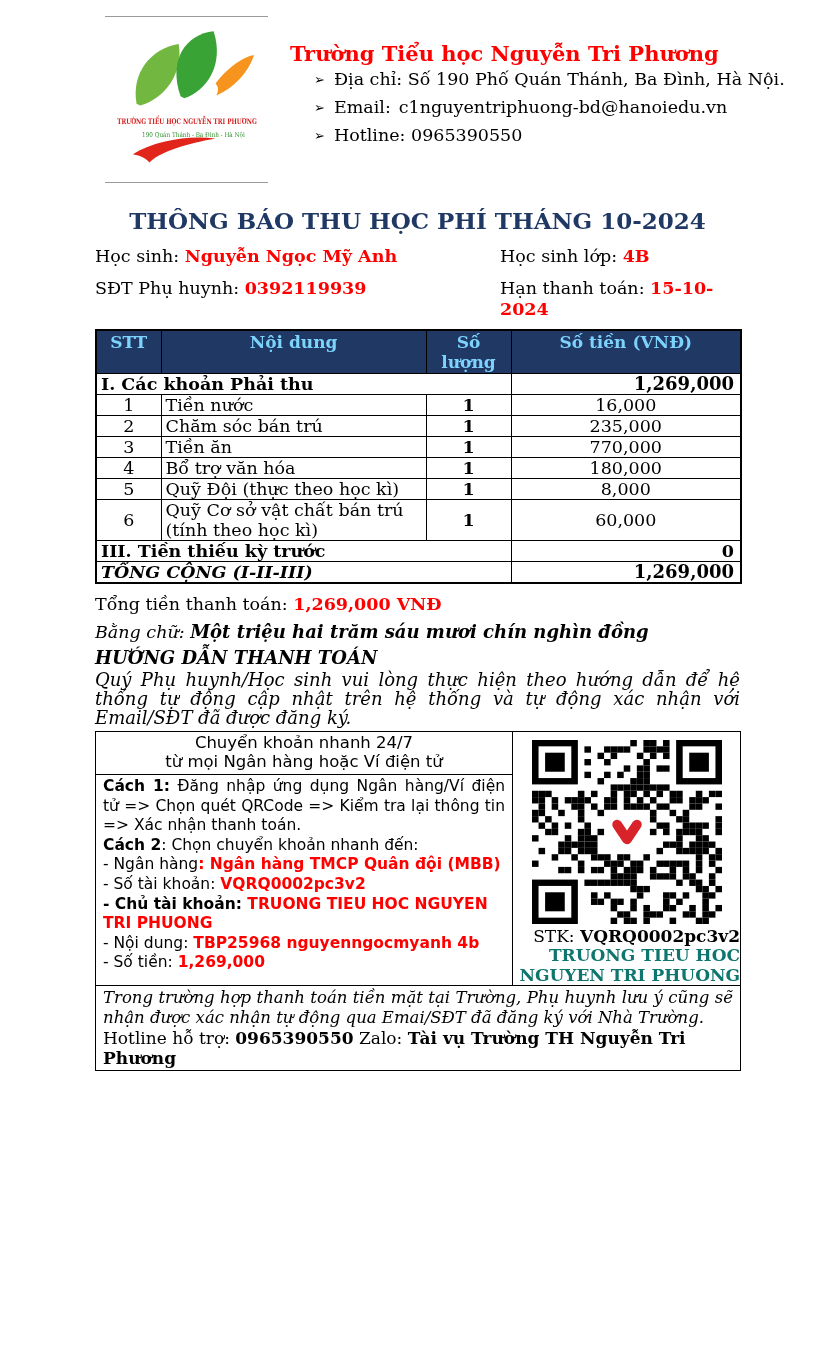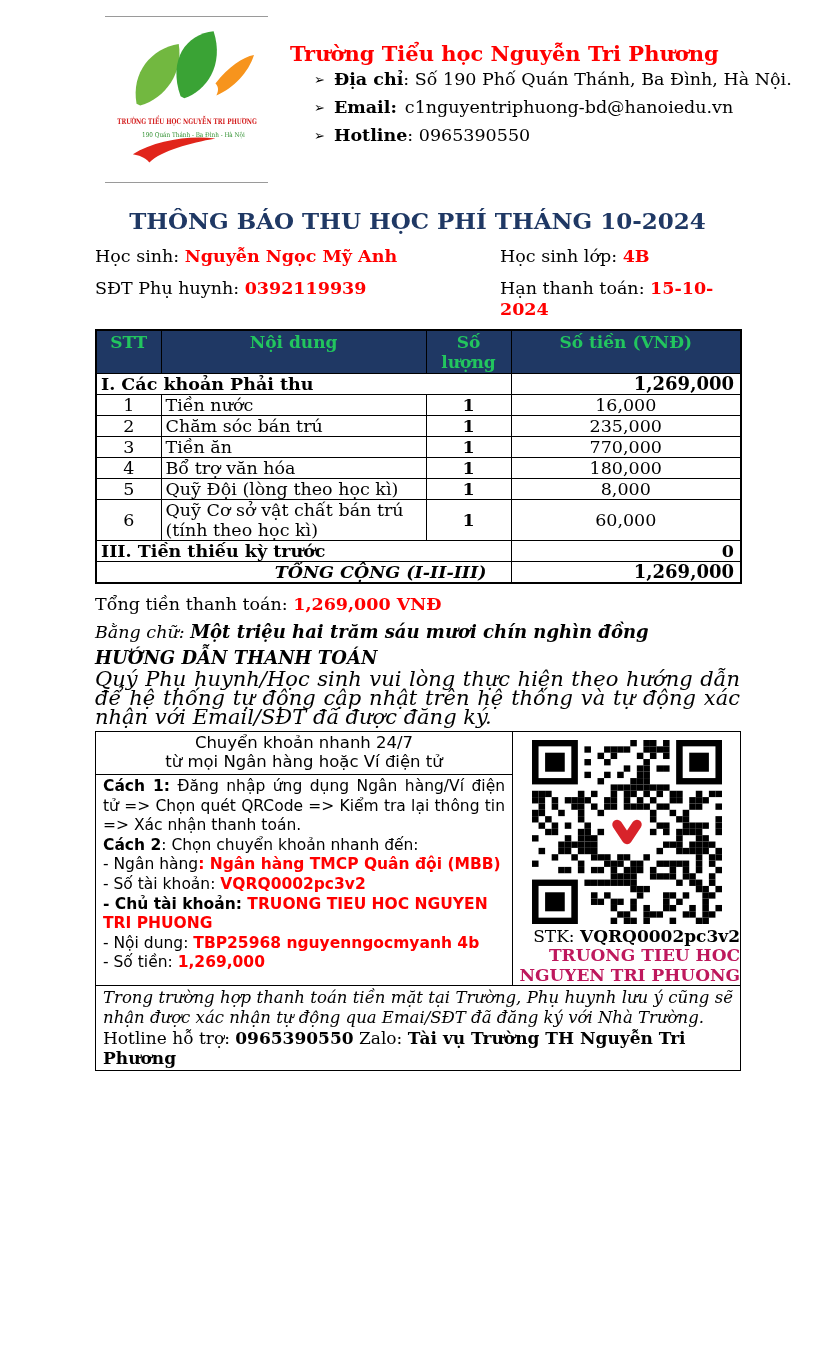--- a/index.html
+++ b/index.html
@@ -11,64 +11,64 @@
   .header{display:flex;margin-top:16px;}
   .logo-box{margin-left:10px;width:172px;height:165px;border-top:1px solid #9a9a9a;
             border-bottom:1px solid #9a9a9a;display:flex;align-items:center;justify-content:center;}
   .logo-svg{width:156px;height:150px;}
   .logo-t1{font-family:"DejaVu Serif",serif;font-weight:bold;font-size:8.4px;fill:#d41f1f;}
   .logo-t2{font-family:"DejaVu Serif",serif;font-size:7.2px;fill:#2e8f2e;}
   .header-text{margin-left:22px;padding-top:26px;width:450px;}
   .school-name{color:#f00;font-weight:bold;font-size:21px;line-height:24px;}
   .contact-line{font-size:17.5px;line-height:26px;margin-left:24px;white-space:nowrap;}
   .bullet{display:inline-block;margin-right:9px;font-size:13px;transform:translateY(-1px);}
-  .lbl-b{font-weight:bold;}
+  .lbl-b{font-weight:normal;}
   .email-val{margin-left:8px;}
 
   
   .doc-title{margin-top:24px;text-align:center;color:#1F3864;font-weight:bold;font-size:23px;}
   .student-grid{margin-top:12px;display:grid;grid-template-columns:405px 240px;row-gap:11px;
                 font-size:17.5px;line-height:21px;}
   .red-bold{color:#f00;font-weight:bold;margin-top:48px;}
   .due-cell{width:220px;}
 
   
   table{border-collapse:collapse;}
   .fee-table{margin-top:9px;width:645px;table-layout:fixed;}
   .fee-table th,.fee-table td{border:1.5px solid #000;overflow:hidden;}
   .fee-table{border:2px solid #000;}
-  .fee-table th{background:#1F3864;color:#22c55e;font-size:17px;line-height:20px;
+  .fee-table th{background:#1F3864;color:#7dd3fc;font-size:17px;line-height:20px;
                 padding:1px 2px;vertical-align:top;font-weight:bold;}
   .fee-table td{font-size:17.5px;line-height:20px;padding:0 4px;}
   .c{text-align:center;}
   .b{font-weight:bold;}
   .sec-label{font-weight:bold;font-size:18px;margin-top:20px;}
   .amt-right{text-align:right;font-weight:bold;padding-right:6px !important;}
-  .total-label{text-align:right;font-style:italic;font-weight:bold;font-size:18.5px;padding-right:24px !important;}
+  .total-label{font-style:italic;font-weight:bold;font-size:18.5px;padding-right:24px !important;}
   .item-name{white-space:normal;}
 
   
   .total-line{margin-top:10px;font-size:17.5px;}
   .in-words{margin-top:7px;font-size:17.5px;font-style:italic;}
   .in-words .val{font-weight:bold;font-size:18px;}
   .guide-title{margin-top:5px;font-weight:bold;font-style:italic;font-size:18px;}
-  .guide-text{font-style:italic;font-size:21px;line-height:19px;text-align:justify;margin-top:2px;}
+  .guide-text{font-style:italic;font-size:18px;line-height:19px;text-align:justify;margin-top:2px;}
 
   
   .pay-table{margin-top:4px;width:645px;table-layout:fixed;border:1.5px solid #000;}
   .pay-table td{border:1.5px solid #000;vertical-align:top;}
   .pay-header{text-align:center;font-family:"DejaVu Sans","Liberation Sans",sans-serif;
               font-weight:normal;font-size:16.5px;line-height:19px;padding:1px 0;}
   .pay-body{font-family:"DejaVu Sans","Liberation Sans",sans-serif;font-size:15.5px;
             line-height:19.6px;padding:2px 7px;}
   .just{text-align:justify;}
   .qr-cell{text-align:right;padding:5px 0 0 0;}
   .qr-svg{width:190px;height:184px;display:block;margin:3px auto 2px;}
   .qr-stk{font-size:17px;line-height:20px;}
-  .qr-holder{color:#be185d;font-weight:bold;font-size:17px;line-height:19.5px;}
+  .qr-holder{color:#0f766e;font-weight:bold;font-size:17px;line-height:19.5px;}
   .note-cell{font-size:16.5px;line-height:20px;padding:2px 7px;}
   .note-italic{font-style:italic;text-align:justify;}
   .hotline-line{font-size:17px;}
 </style>
 </head>
 <body>
 
 <div class="page">
   <div class="content">
 
@@ -139,21 +139,21 @@
           <td class="c">770,000</td>
         </tr>
         <tr>
           <td class="c">4</td>
           <td class="item-name">Bổ trợ văn hóa</td>
           <td class="c b">1</td>
           <td class="c">180,000</td>
         </tr>
         <tr>
           <td class="c">5</td>
-          <td class="item-name">Quỹ Đội (lòng theo học kì)</td>
+          <td class="item-name">Quỹ Đội (thực theo học kì)</td>
           <td class="c b">1</td>
           <td class="c">8,000</td>
         </tr>
         <tr>
           <td class="c">6</td>
           <td class="item-name">Quỹ Cơ sở vật chất bán trú (tính theo học kì)</td>
           <td class="c b">1</td>
           <td class="c">60,000</td>
         </tr>
         <tr>

